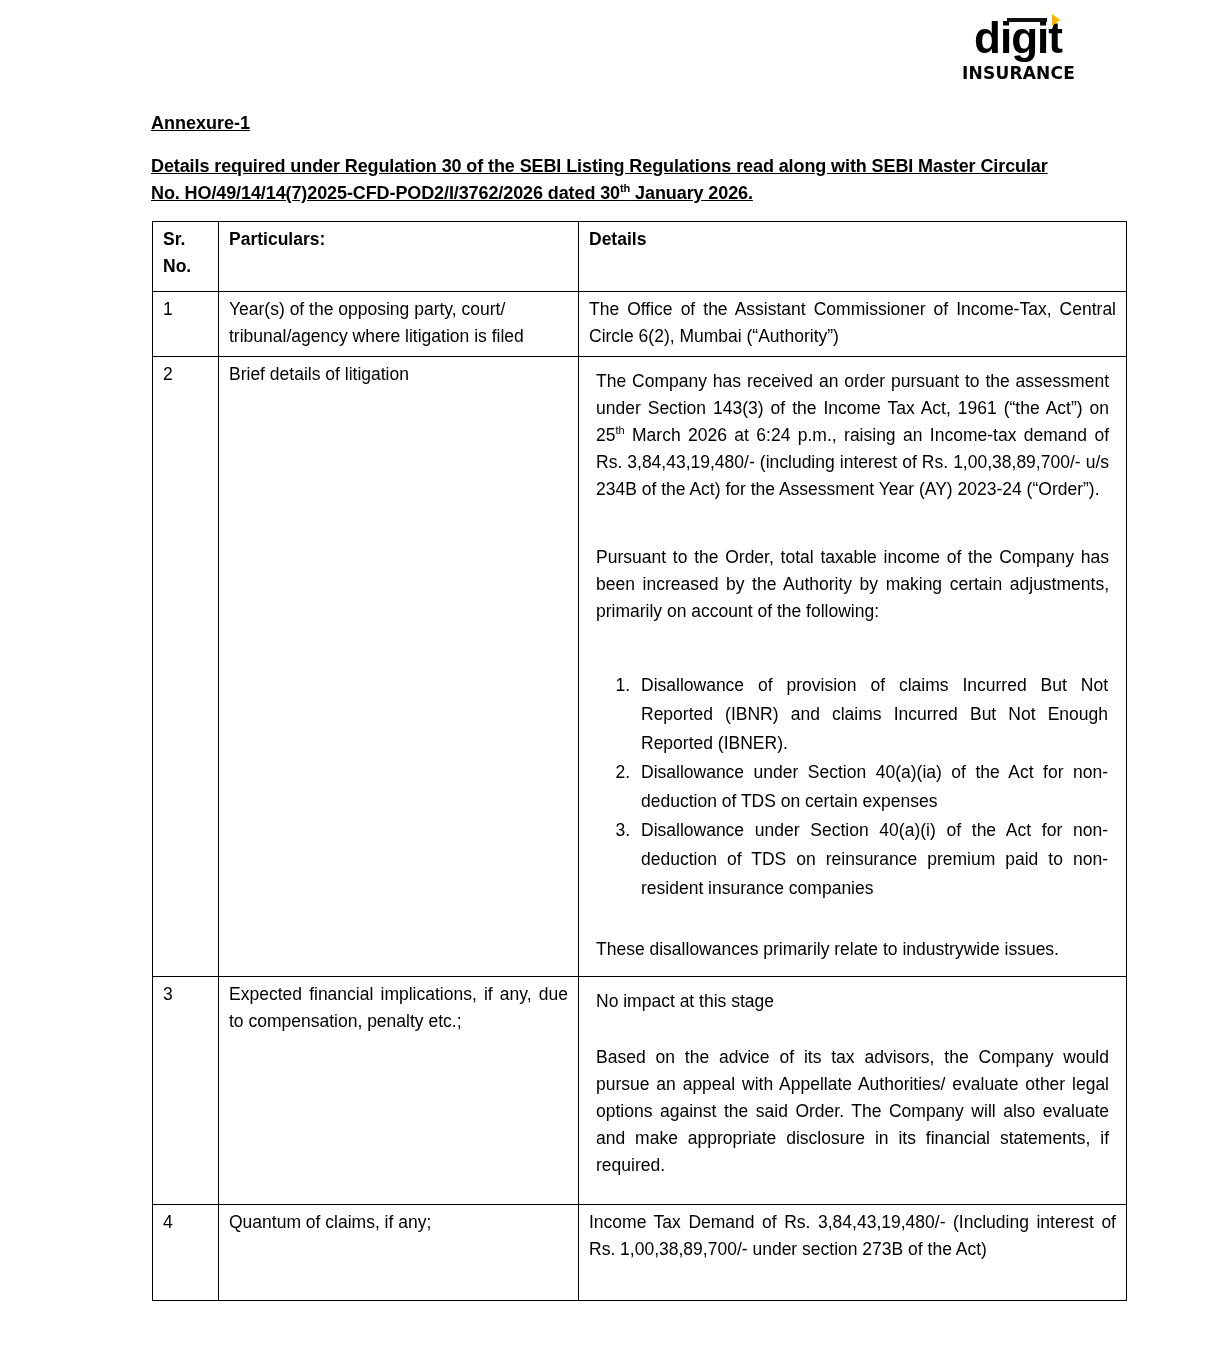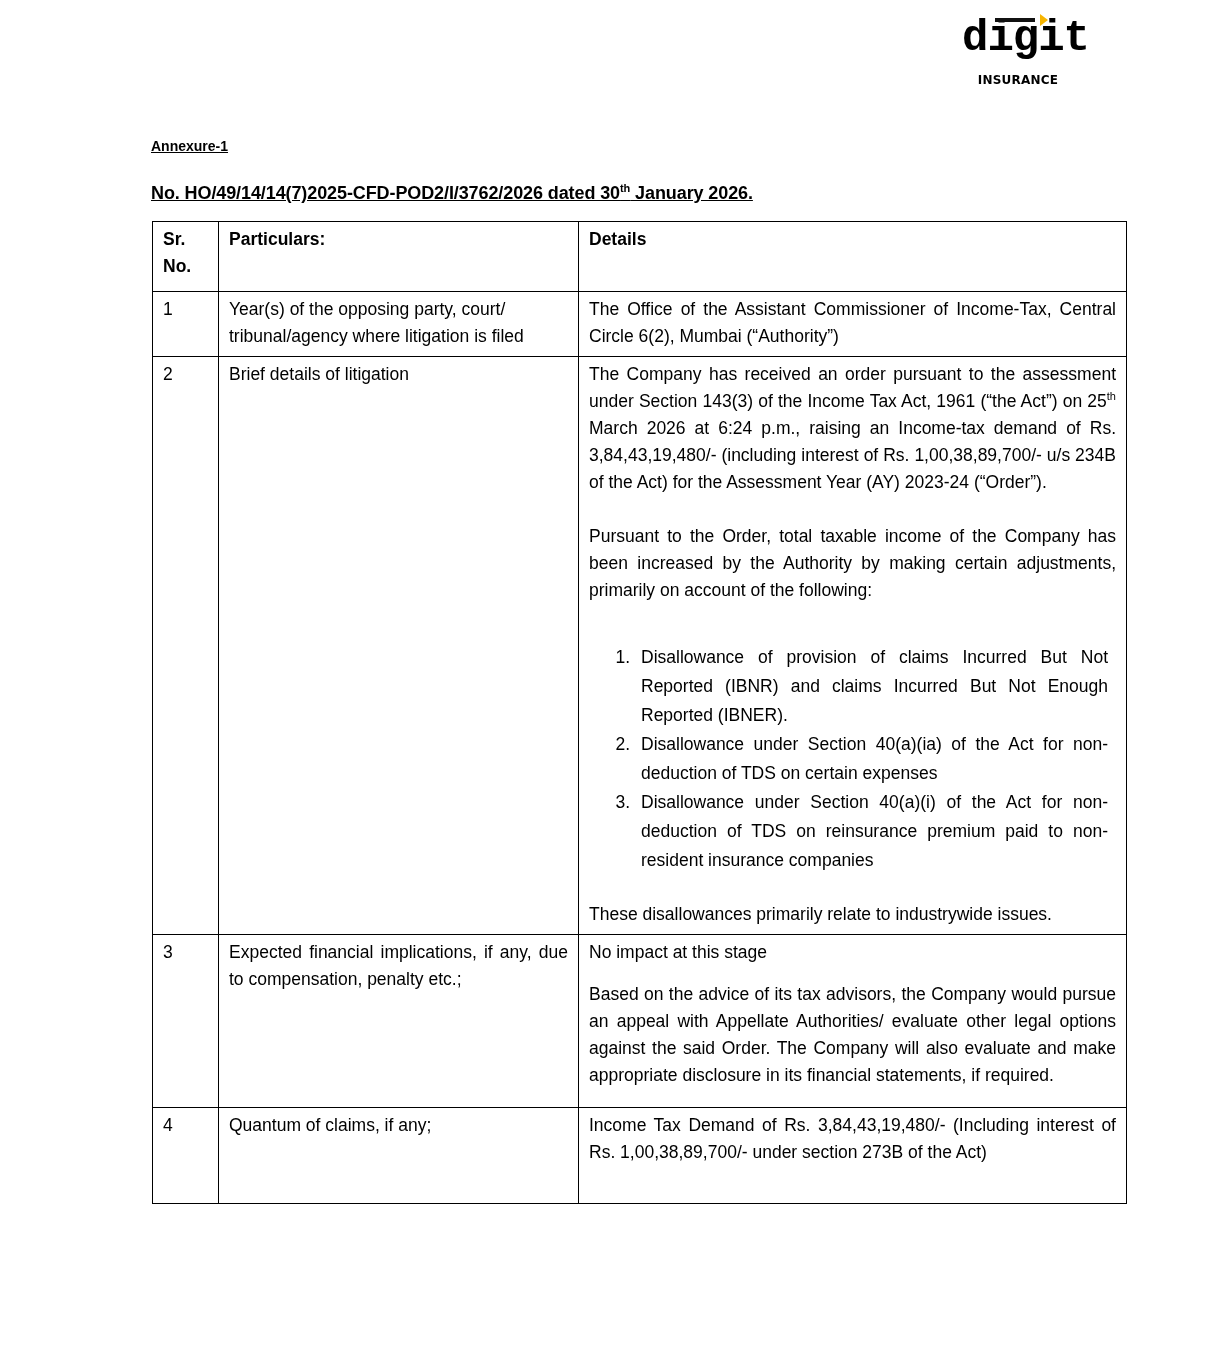--- a/index.html
+++ b/index.html
@@ -1,53 +1,53 @@
 <!DOCTYPE html>
 <html><head>
 <meta charset="utf-8">
 <style>
   html, body { margin:0; padding:0; background:#fff; }
   body { width:1208px; height:1372px; position:relative; font-family:"Liberation Sans", sans-serif; color:#000; overflow:hidden; }
   .logo { position:absolute; left:962px; top:14px; width:112px; text-align:center; }
-  .logo .word { font-family:Liberation Mono, monospace; font-weight:bold; font-size:44px; line-height:48px; letter-spacing:-1px; position:relative; display:inline-block; }
+  .logo .word { font-family:Liberation Sans, sans-serif; font-weight:bold; font-size:44px; line-height:48px; letter-spacing:-1px; position:relative; display:inline-block; }
   .logo .bar { position:absolute; left:33px; top:4px; width:40px; height:4px; background:#111; }
   .logo .tri { position:absolute; left:78px; top:0px; width:0; height:0; border-top:6px solid transparent; border-bottom:6px solid transparent; border-left:8px solid #f7b500; }
-  .logo .sub { font-family:"DejaVu Sans", sans-serif; font-weight:bold; font-size:12px; line-height:20px; margin-top:8px; letter-spacing:0.2px; }
-  .annex { position:absolute; left:151px; top:113px; font-size:14px; font-weight:bold; text-decoration:underline;margin-top:25px; }
+  .logo .sub { font-family:"DejaVu Sans", sans-serif; font-weight:bold; font-size:17px; line-height:20px; margin-top:1px; letter-spacing:0.2px; }
+  .annex { position:absolute; left:151px; top:113px; font-size:18px; font-weight:bold; text-decoration:underline; }
   .heading { position:absolute; left:151px; top:153px; width:910px; font-size:18px; font-weight:bold; text-decoration:underline; line-height:27px; letter-spacing:-0.1px; }
   .heading sup { font-size:11px; line-height:0; }
   table { position:absolute; left:152px; top:221px; width:975px; border-collapse:collapse; font-size:17.5px; }
   td { border:1.5px solid #000; vertical-align:top; padding:4px 10px 6px 10px; line-height:27px; }
   td.c1 { width:45px; }
   td.c2 { width:339px; }
   td.c3 { text-align:justify; }
   .bold { font-weight:bold; }
   .just { text-align:justify; }
   .gap { height:27px; }
   ol { margin:8px; padding-left:38px; }
   ol li { line-height:29px; text-align:justify; padding-left:6px; }
   sup { font-size:11px; line-height:0; }
-  p { margin:0; }
+  p { margin:7px; }
 </style>
 </head>
 <body>
 
 <div class="logo">
   <div class="word">
     <span>digit</span>
     <span class="bar"></span>
     <span class="tri" style="border-left-color: rgb(247, 181, 0);"></span>
   </div>
   <div class="sub">INSURANCE</div>
 </div>
 
 <div class="annex">Annexure-1</div>
 
 <div class="heading">
-  <br>
+  <span>Details required under Regulation 30 of the SEBI Listing Regulations read along with SEBI Master Circular</span><br>
   <span>No.  HO/49/14/14(7)2025-CFD-POD2/I/3762/2026 dated 30</span><sup>th</sup><span> January 2026.</span>
 </div>
 
 <table>
   <tbody>
       <tr style="height:70px;">
     <td class="c1 bold"><span style="display:inline-block;width:40px;">Sr. No.</span></td>
     <td class="c2 bold">Particulars:</td>
     <td class="c3 bold">Details</td>
   </tr>

